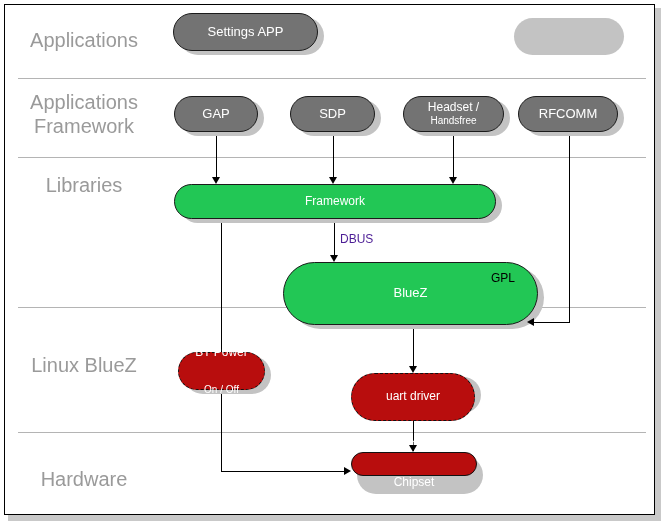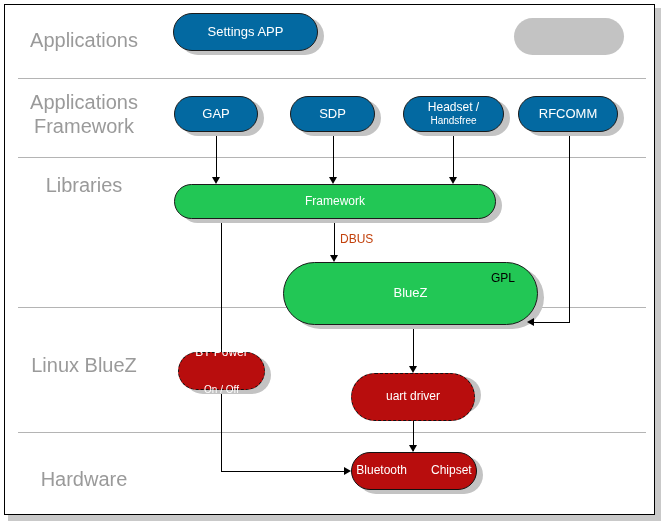--- a/index.html
+++ b/index.html
@@ -64,21 +64,21 @@
     border:1px solid #1b1b1b;
   }
   .node .lbl{ line-height:1.15; }
   .node-shadow{
     position:absolute;
     border-radius:999px;
     background:#c3c3c3;
     z-index:5;
   }
 
-  .blue{ background:#0369a1; }
+  .blue{ background:#737373; }
   .green{ background:#22c755; }
   .red{ background:#b80d0d; border:1px dashed #111;gap:24px; }
 
   .t13{font-size:13px;}
   .t12{font-size:12px;}
   .t10{font-size:10px;}
 
   
   .line{
     position:absolute;
@@ -110,21 +110,21 @@
     width:0;height:0;
     border-top:4px solid transparent;
     border-bottom:4px solid transparent;
     border-right:7px solid #000;
     z-index:7;
   }
 
   .edge-label{
     position:absolute;
     font-size:12px;
-    color:#c2410c;
+    color:#4c1d95;
     z-index:8;
     white-space:nowrap;
   }
 
   .corner-tag{
     position:absolute;
     font-size:12px;
     color:#000;
     z-index:8;
   }
@@ -228,18 +228,18 @@
     <span class="lbl t12">BT Power</span>
     <span class="lbl t10">On / Off</span>
   </div>
 
   <div class="node-shadow" style="left:357px;top:377px;width:124px;height:36px;"></div>
   <div class="node red t12" style="left:351px;top:373px;width:124px;height:48px;">
     <span class="lbl">uart driver</span>
   </div>
 
   <div class="node-shadow" style="left:357px;top:456px;width:126px;height:38px;"></div>
-  <div class="node red" style="left:351px;top:452px;width:126px;height:38px;flex-direction:row;border-style:solid;">
+  <div class="node red" style="left:351px;top:452px;width:126px;height:24px;flex-direction:column;border-style:solid;">
     <span class="lbl t12">Bluetooth</span>
     <span class="lbl t12">Chipset</span>
   </div>
 
 </div>
 
 </body></html>

